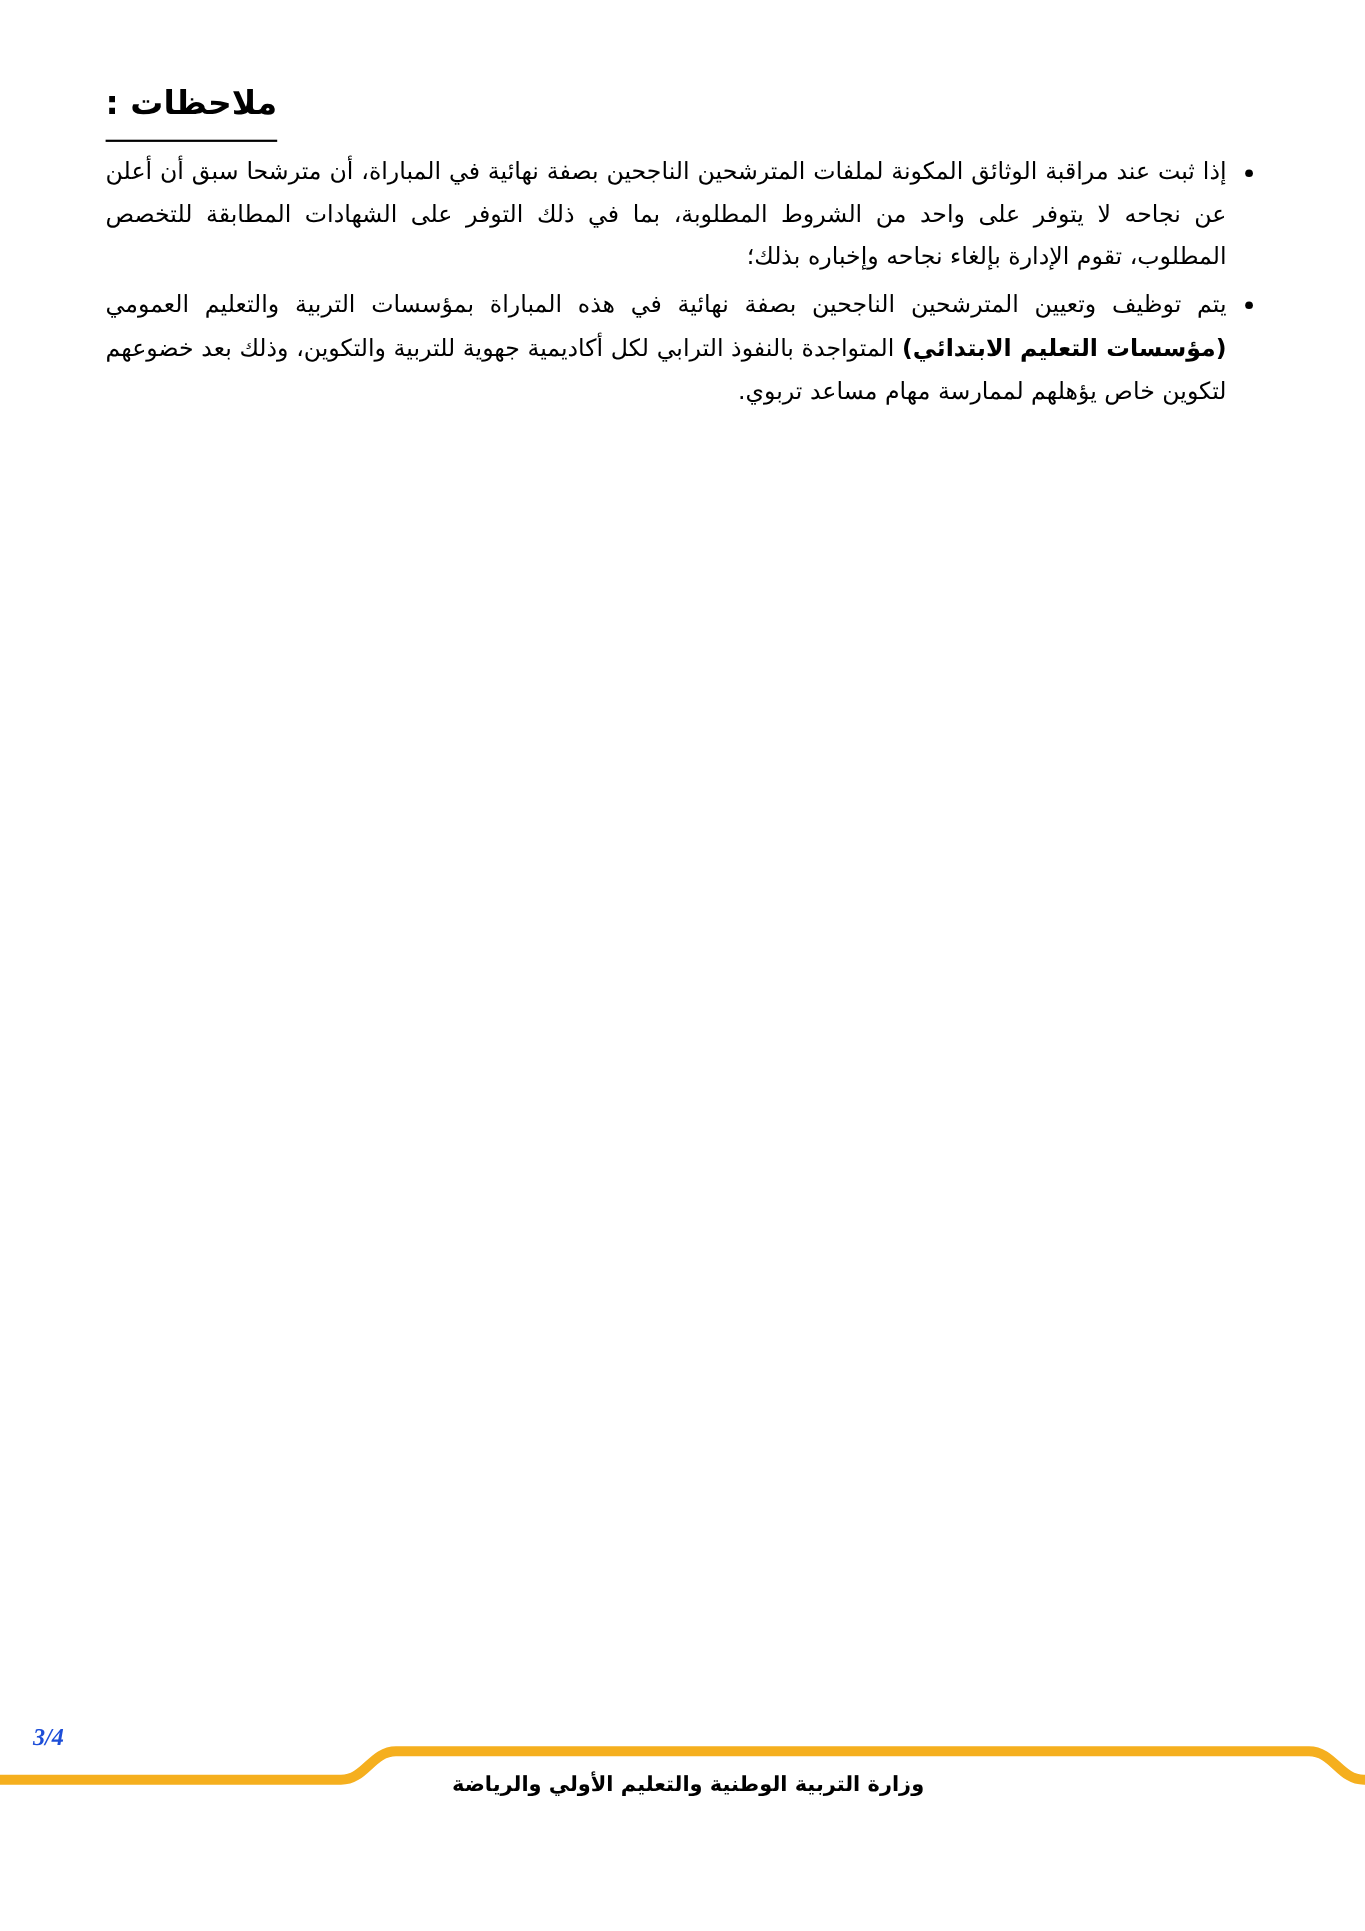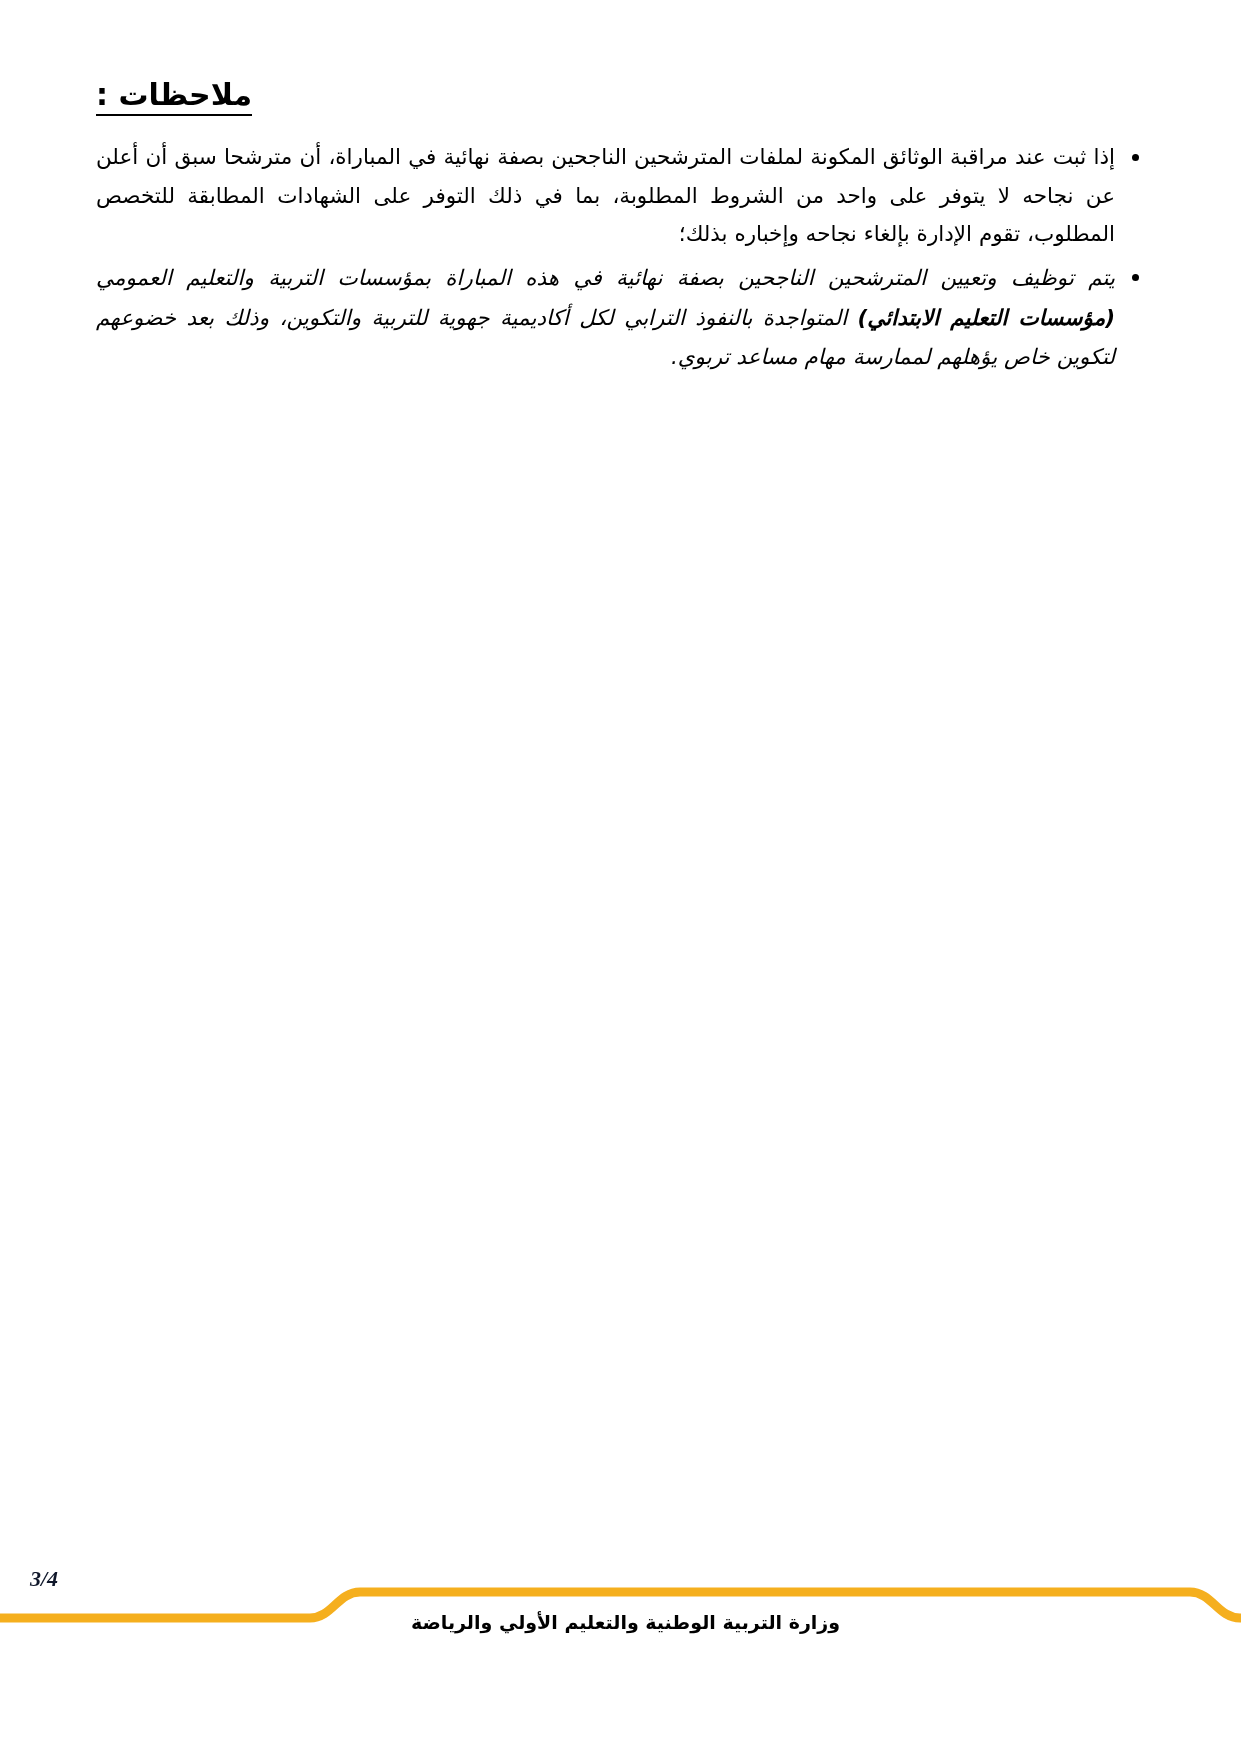--- a/index.html
+++ b/index.html
@@ -33,21 +33,21 @@
     text-align:left;
     direction:rtl;
   }
 
   .notes-heading {
     display:inline-block;
     font-size:30px;
     font-weight:700;
     letter-spacing:0;
     border-bottom:2px solid #000;
-    padding-bottom:0;
+    padding-bottom:13px;
     line-height:1.25;
     direction:rtl;
     unicode-bidi:isolate;
   }
 
   
   .notes-body {
     position:absolute;
     top:136px;
     right:96px;
@@ -84,32 +84,32 @@
     border-radius:50%;
   }
 
   .note-item .bold {
     font-weight:700;
   }
 
   
   li.item-1 { line-height:1.76; }
   li.item-2 { line-height:1.80; margin-top:2px; }
-  li.item-3 { line-height:1.84; margin-top:0;font-style:italic; }
+  li.item-3 { line-height:1.84; margin-top:0; }
 
   
   .page-number {
     position:absolute;
     left:30px;
     top:1566px;
     font-family:"Liberation Serif", serif;
     font-weight:700;
     font-style:italic;
     font-size:22px;
-    color:#0f172a;
+    color:#1d4ed8;
     direction:ltr;
     unicode-bidi:isolate;
   }
 
   .footer-curve {
     position:absolute;
     left:0;
     top:1578px;
     width:1241px;
     height:52px;

